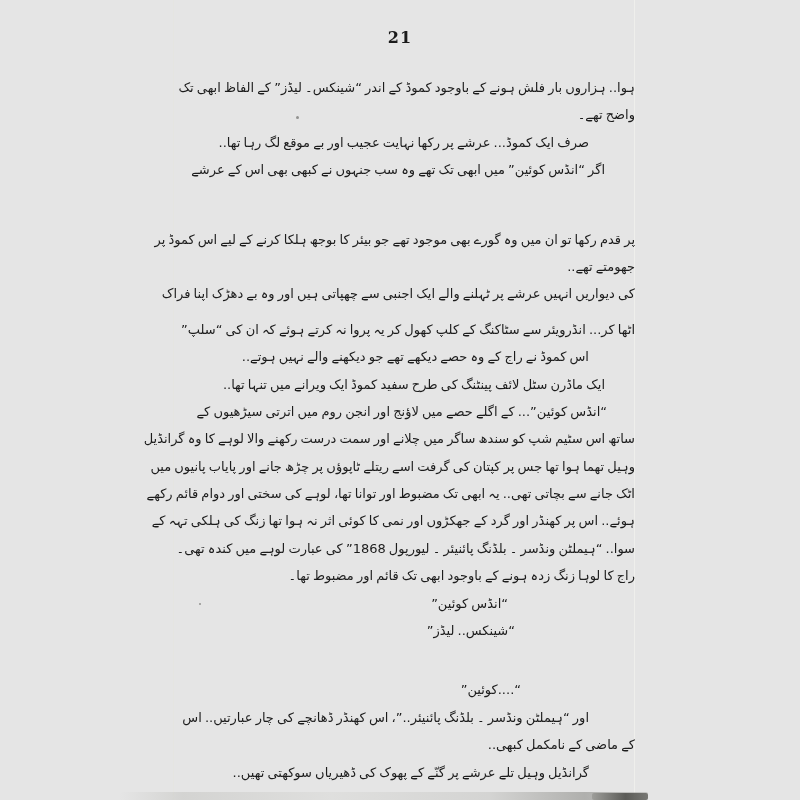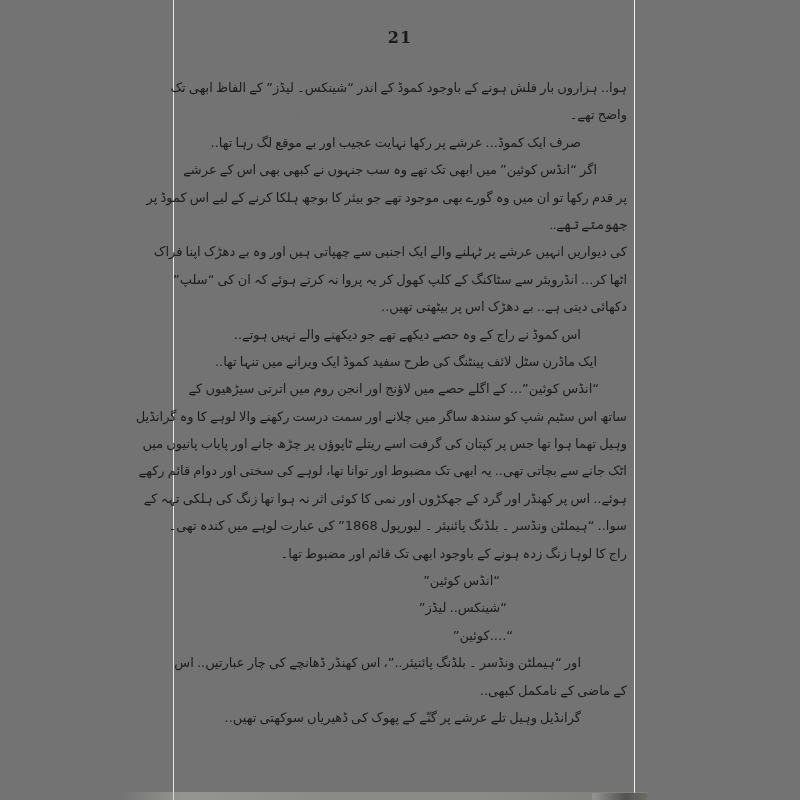--- a/index.html
+++ b/index.html
@@ -2,36 +2,36 @@
 <html lang="ur"><head>
 <meta charset="utf-8">
 <style>
   html,body{margin:0;padding:0;}
   body{
     width:800px;height:800px;overflow:hidden;position:relative;
     background:#fdfdfc;
     font-family:"DejaVu Sans",sans-serif;
   }
   .scan-page{
-    position:absolute;inset:0;background:#737373;
+    position:absolute;inset:0;background:#e5e5e5;
   }
   .edge-line{
     position:absolute;top:0;bottom:0;width:1px;
   }
   .edge-line.left{left:173px;background:#e5e5e1;}
   .edge-line.right{left:634px;background:#efefec;}
   .page-number{
     position:absolute;top:28px;left:0;width:800px;
     text-align:center;
     font-family:"DejaVu Serif",serif;
     font-weight:bold;font-size:16px;color:#1b1b1b;
     letter-spacing:1px;
   }
   .text-block{
-    position:absolute;top:74px;left:100px;width:527px;
+    position:absolute;top:74px;left:108px;width:527px;
     direction:rtl;
     color:#1c1c1c;
   }
   .text-line{
     height:27.4px;line-height:27.4px;
     font-size:13px;
     white-space:nowrap;
     text-align:right;
     word-spacing:-1px;
     overflow:visible;
@@ -65,37 +65,36 @@
   <div class="edge-line left"></div>
   <div class="edge-line right"></div>
 
   <div class="page-number">21</div>
 
   <div class="text-block" id="text-block" dir="rtl">
       <div class="text-line" dir="rtl" style="padding-right: 0px;">ہوا.. ہزاروں بار فلش ہونے کے باوجود کموڈ کے اندر “شینکس۔ لیڈز” کے الفاظ ابھی تک</div>
       <div class="text-line" dir="rtl" style="padding-right: 0px;">واضح تھے۔</div>
       <div class="text-line" dir="rtl" style="padding-right: 46px;">صرف ایک کموڈ... عرشے پر رکھا نہایت عجیب اور بے موقع لگ رہا تھا..</div>
       <div class="text-line" dir="rtl" style="padding-right: 30px;">اگر “انڈس کوئین” میں ابھی تک تھے وہ سب جنہوں نے کبھی بھی اس کے عرشے</div>
-      <div class="text-line" dir="rtl" style="padding-right: 0px;">پر قدم رکھا تو ان میں وہ گورے بھی موجود تھے جو بیئر کا بوجھ ہلکا کرنے کے لیے اس کموڈ پر</div>
-      <div class="text-line" dir="rtl" style="padding-right: 0px; font-family: Liberation Serif, serif;">جھومتے تھے..</div>
+      <div class="text-line" dir="rtl" style="padding-right: 0px; margin-top: 42px;">پر قدم رکھا تو ان میں وہ گورے بھی موجود تھے جو بیئر کا بوجھ ہلکا کرنے کے لیے اس کموڈ پر</div>
+      <div class="text-line" dir="rtl" style="padding-right: 0px;">جھومتے تھے..</div>
       <div class="text-line" dir="rtl" style="padding-right: 0px;">کی دیواریں انہیں عرشے پر ٹہلنے والے ایک اجنبی سے چھپاتی ہیں اور وہ بے دھڑک اپنا فراک</div>
-      <div class="text-line" dir="rtl" style="padding-right: 0px;">اٹھا کر... انڈرویئر سے سٹاکنگ کے کلپ کھول کر یہ پروا نہ کرتے ہوئے کہ ان کی “سلپ”</div>
-      <div class="text-line" dir="rtl" style="padding-right: 0px;">دکھائی دیتی ہے.. بے دھڑک اس پر بیٹھتی تھیں..</div>
+      <div class="text-line" dir="rtl" style="padding-right: 0px; margin-top: 8px;">اٹھا کر... انڈرویئر سے سٹاکنگ کے کلپ کھول کر یہ پروا نہ کرتے ہوئے کہ ان کی “سلپ”</div>
       <div class="text-line" dir="rtl" style="padding-right: 46px;">اس کموڈ نے راج کے وہ حصے دیکھے تھے جو دیکھنے والے نہیں ہوتے..</div>
       <div class="text-line" dir="rtl" style="padding-right: 30px;">ایک ماڈرن سٹل لائف پینٹنگ کی طرح سفید کموڈ ایک ویرانے میں تنہا تھا..</div>
       <div class="text-line" dir="rtl" style="padding-right: 28px;">“انڈس کوئین”... کے اگلے حصے میں لاؤنج اور انجن روم میں اترتی سیڑھیوں کے</div>
       <div class="text-line" dir="rtl" style="padding-right: 0px;">ساتھ اس سٹیم شپ کو سندھ ساگر میں چلانے اور سمت درست رکھنے والا لوہے کا وہ گرانڈیل</div>
       <div class="text-line" dir="rtl" style="padding-right: 0px;">وہیل تھما ہوا تھا جس پر کپتان کی گرفت اسے ریتلے ٹاپوؤں پر چڑھ جانے اور پایاب پانیوں میں</div>
       <div class="text-line" dir="rtl" style="padding-right: 0px;">اٹک جانے سے بچاتی تھی.. یہ ابھی تک مضبوط اور توانا تھا، لوہے کی سختی اور دوام قائم رکھے</div>
       <div class="text-line" dir="rtl" style="padding-right: 0px;">ہوئے.. اس پر کھنڈر اور گرد کے جھکڑوں اور نمی کا کوئی اثر نہ ہوا تھا زنگ کی ہلکی تہہ کے</div>
       <div class="text-line" dir="rtl" style="padding-right: 0px;">سوا.. “ہیملٹن ونڈسر ۔ بلڈنگ پائنیئر ۔ لیورپول 1868” کی عبارت لوہے میں کندہ تھی۔</div>
       <div class="text-line" dir="rtl" style="padding-right: 0px;">راج کا لوہا زنگ زدہ ہونے کے باوجود ابھی تک قائم اور مضبوط تھا۔</div>
       <div class="text-line" dir="rtl" style="padding-right: 127px;">“انڈس کوئین”</div>
       <div class="text-line" dir="rtl" style="padding-right: 120px;">“شینکس.. لیڈز”</div>
-      <div class="text-line" dir="rtl" style="padding-right: 114px;">“....کوئین”</div>
+      <div class="text-line" dir="rtl" style="padding-right: 114px; margin-top: 32px;">“....کوئین”</div>
       <div class="text-line" dir="rtl" style="padding-right: 46px;">اور “ہیملٹن ونڈسر ۔ بلڈنگ پائنیئر..”، اس کھنڈر ڈھانچے کی چار عبارتیں.. اس</div>
       <div class="text-line" dir="rtl" style="padding-right: 0px;">کے ماضی کے نامکمل کبھی..</div>
       <div class="text-line" dir="rtl" style="padding-right: 46px;">گرانڈیل وہیل تلے عرشے پر گنّے کے پھوک کی ڈھیریاں سوکھتی تھیں..</div>
     </div>
 
   <div class="smudge bottom-band"></div>
   <div class="smudge bottom-blob"></div>
   <div class="smudge speck s1"></div>
   <div class="smudge speck s2"></div>
 

